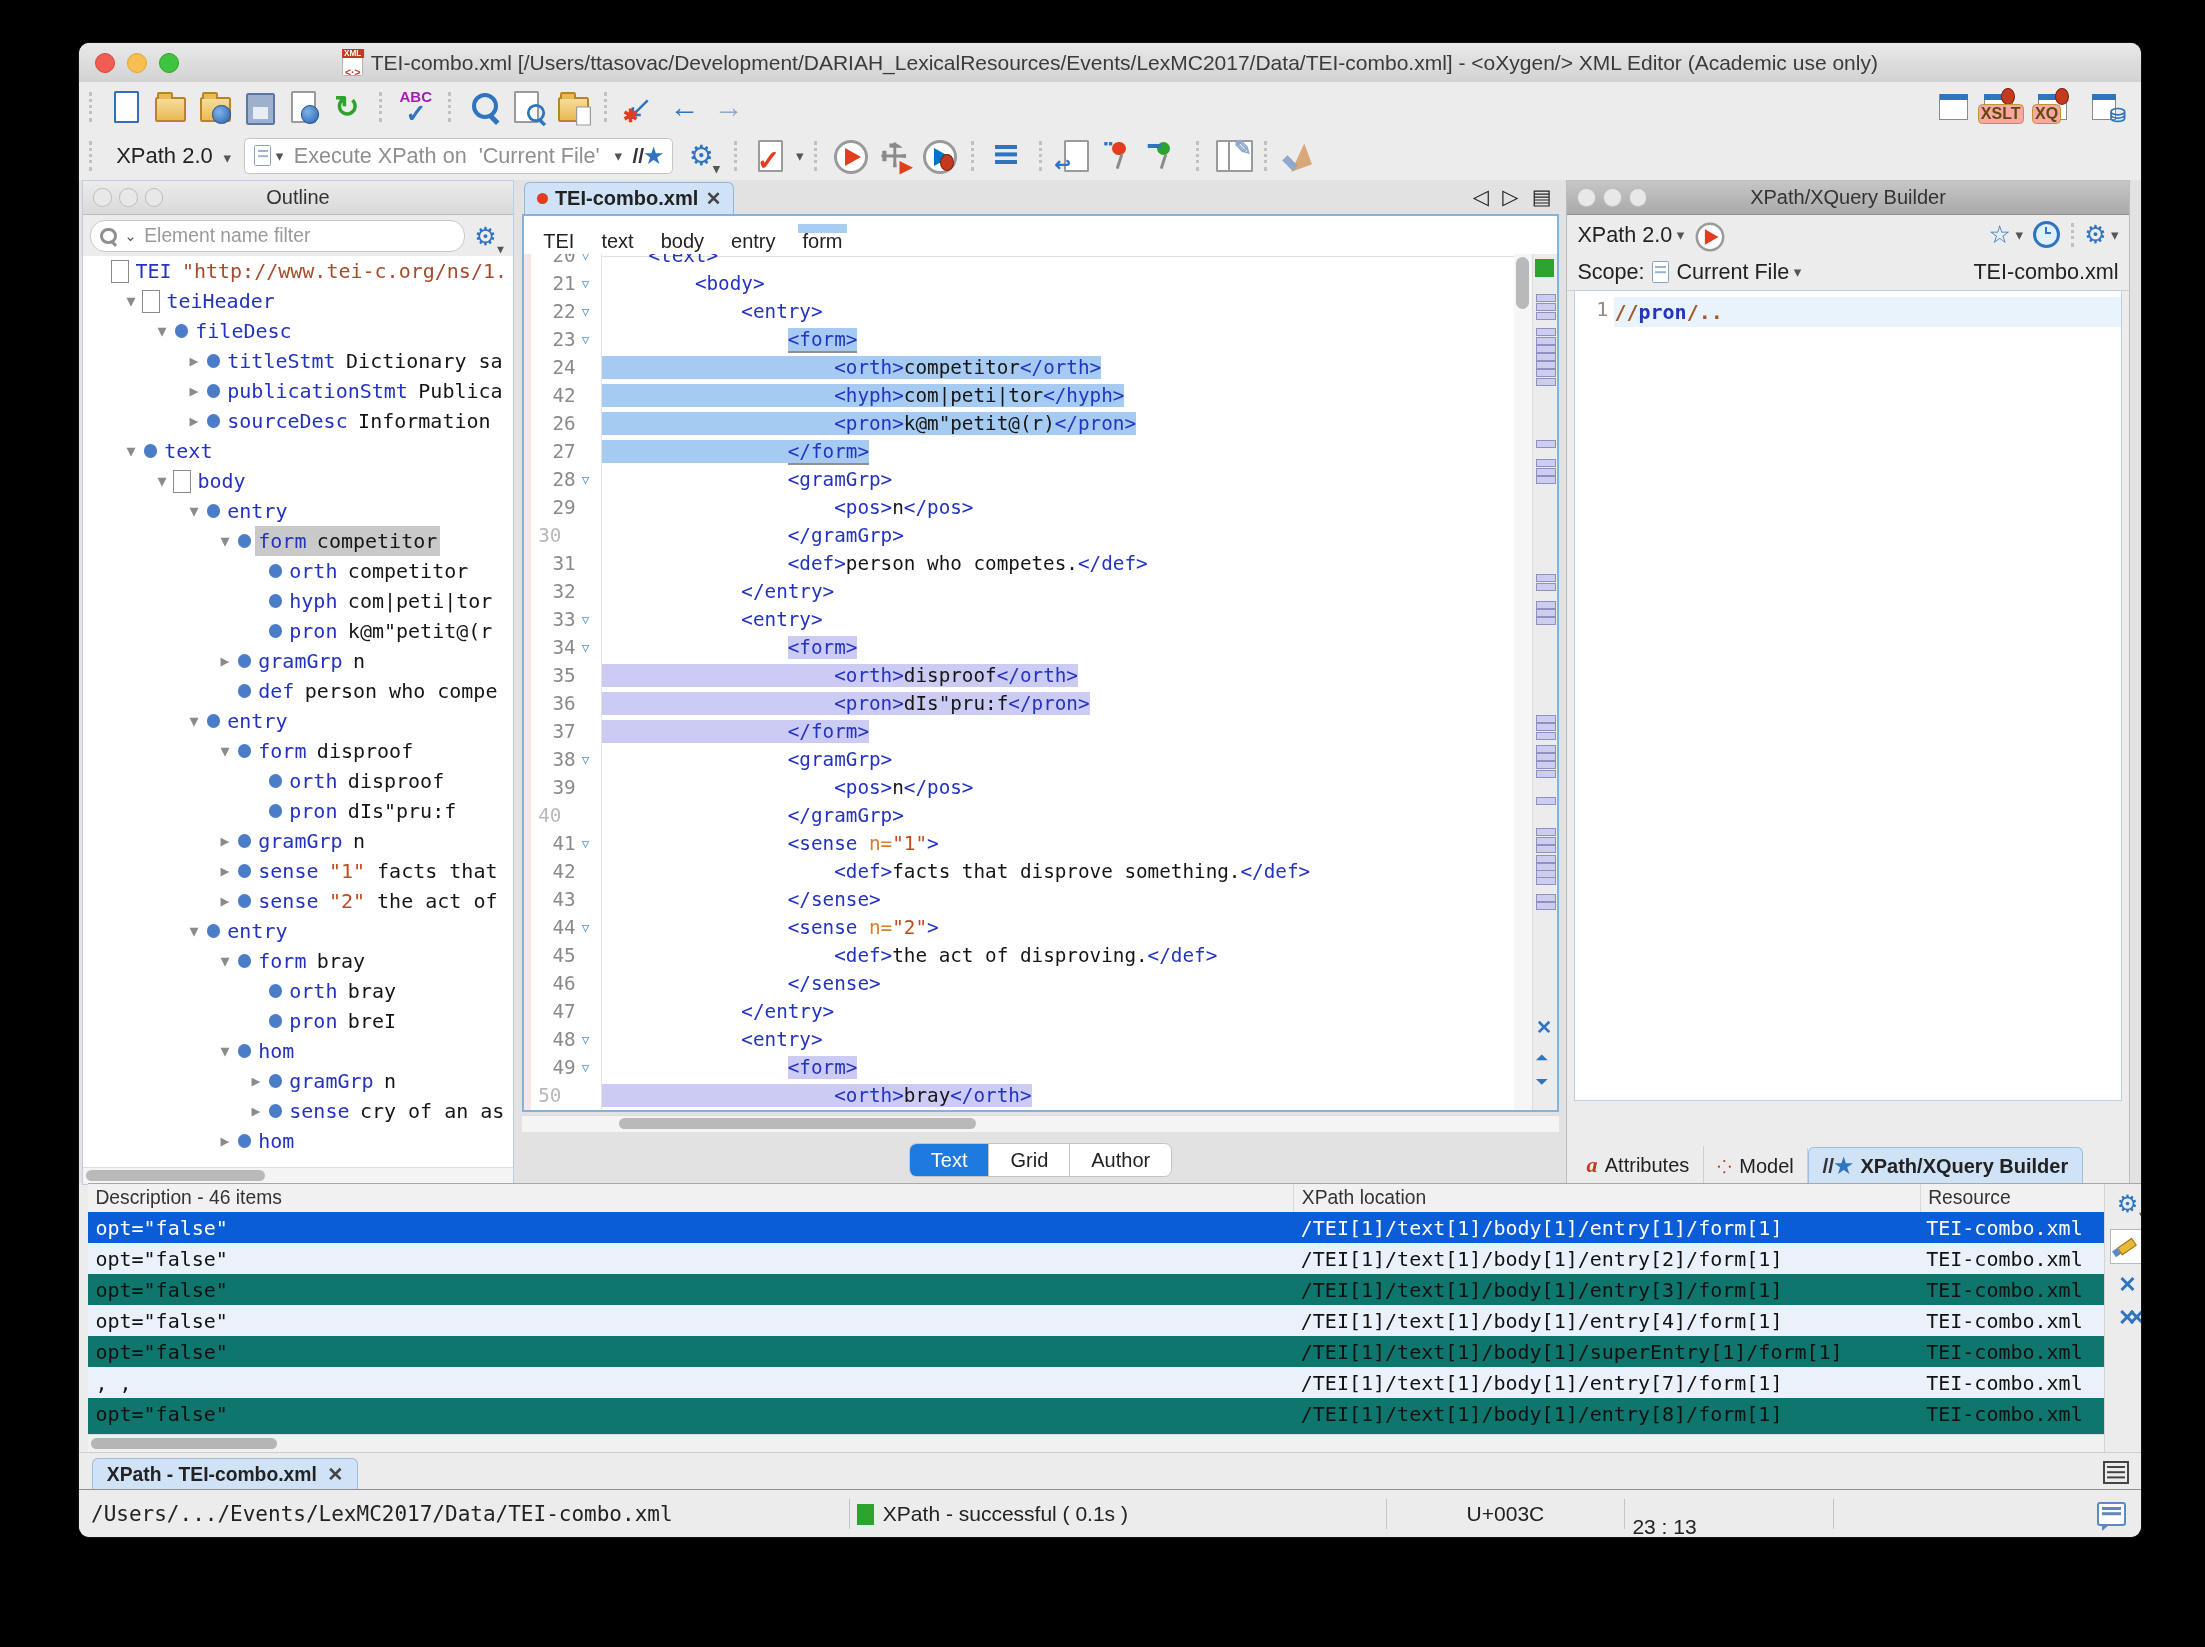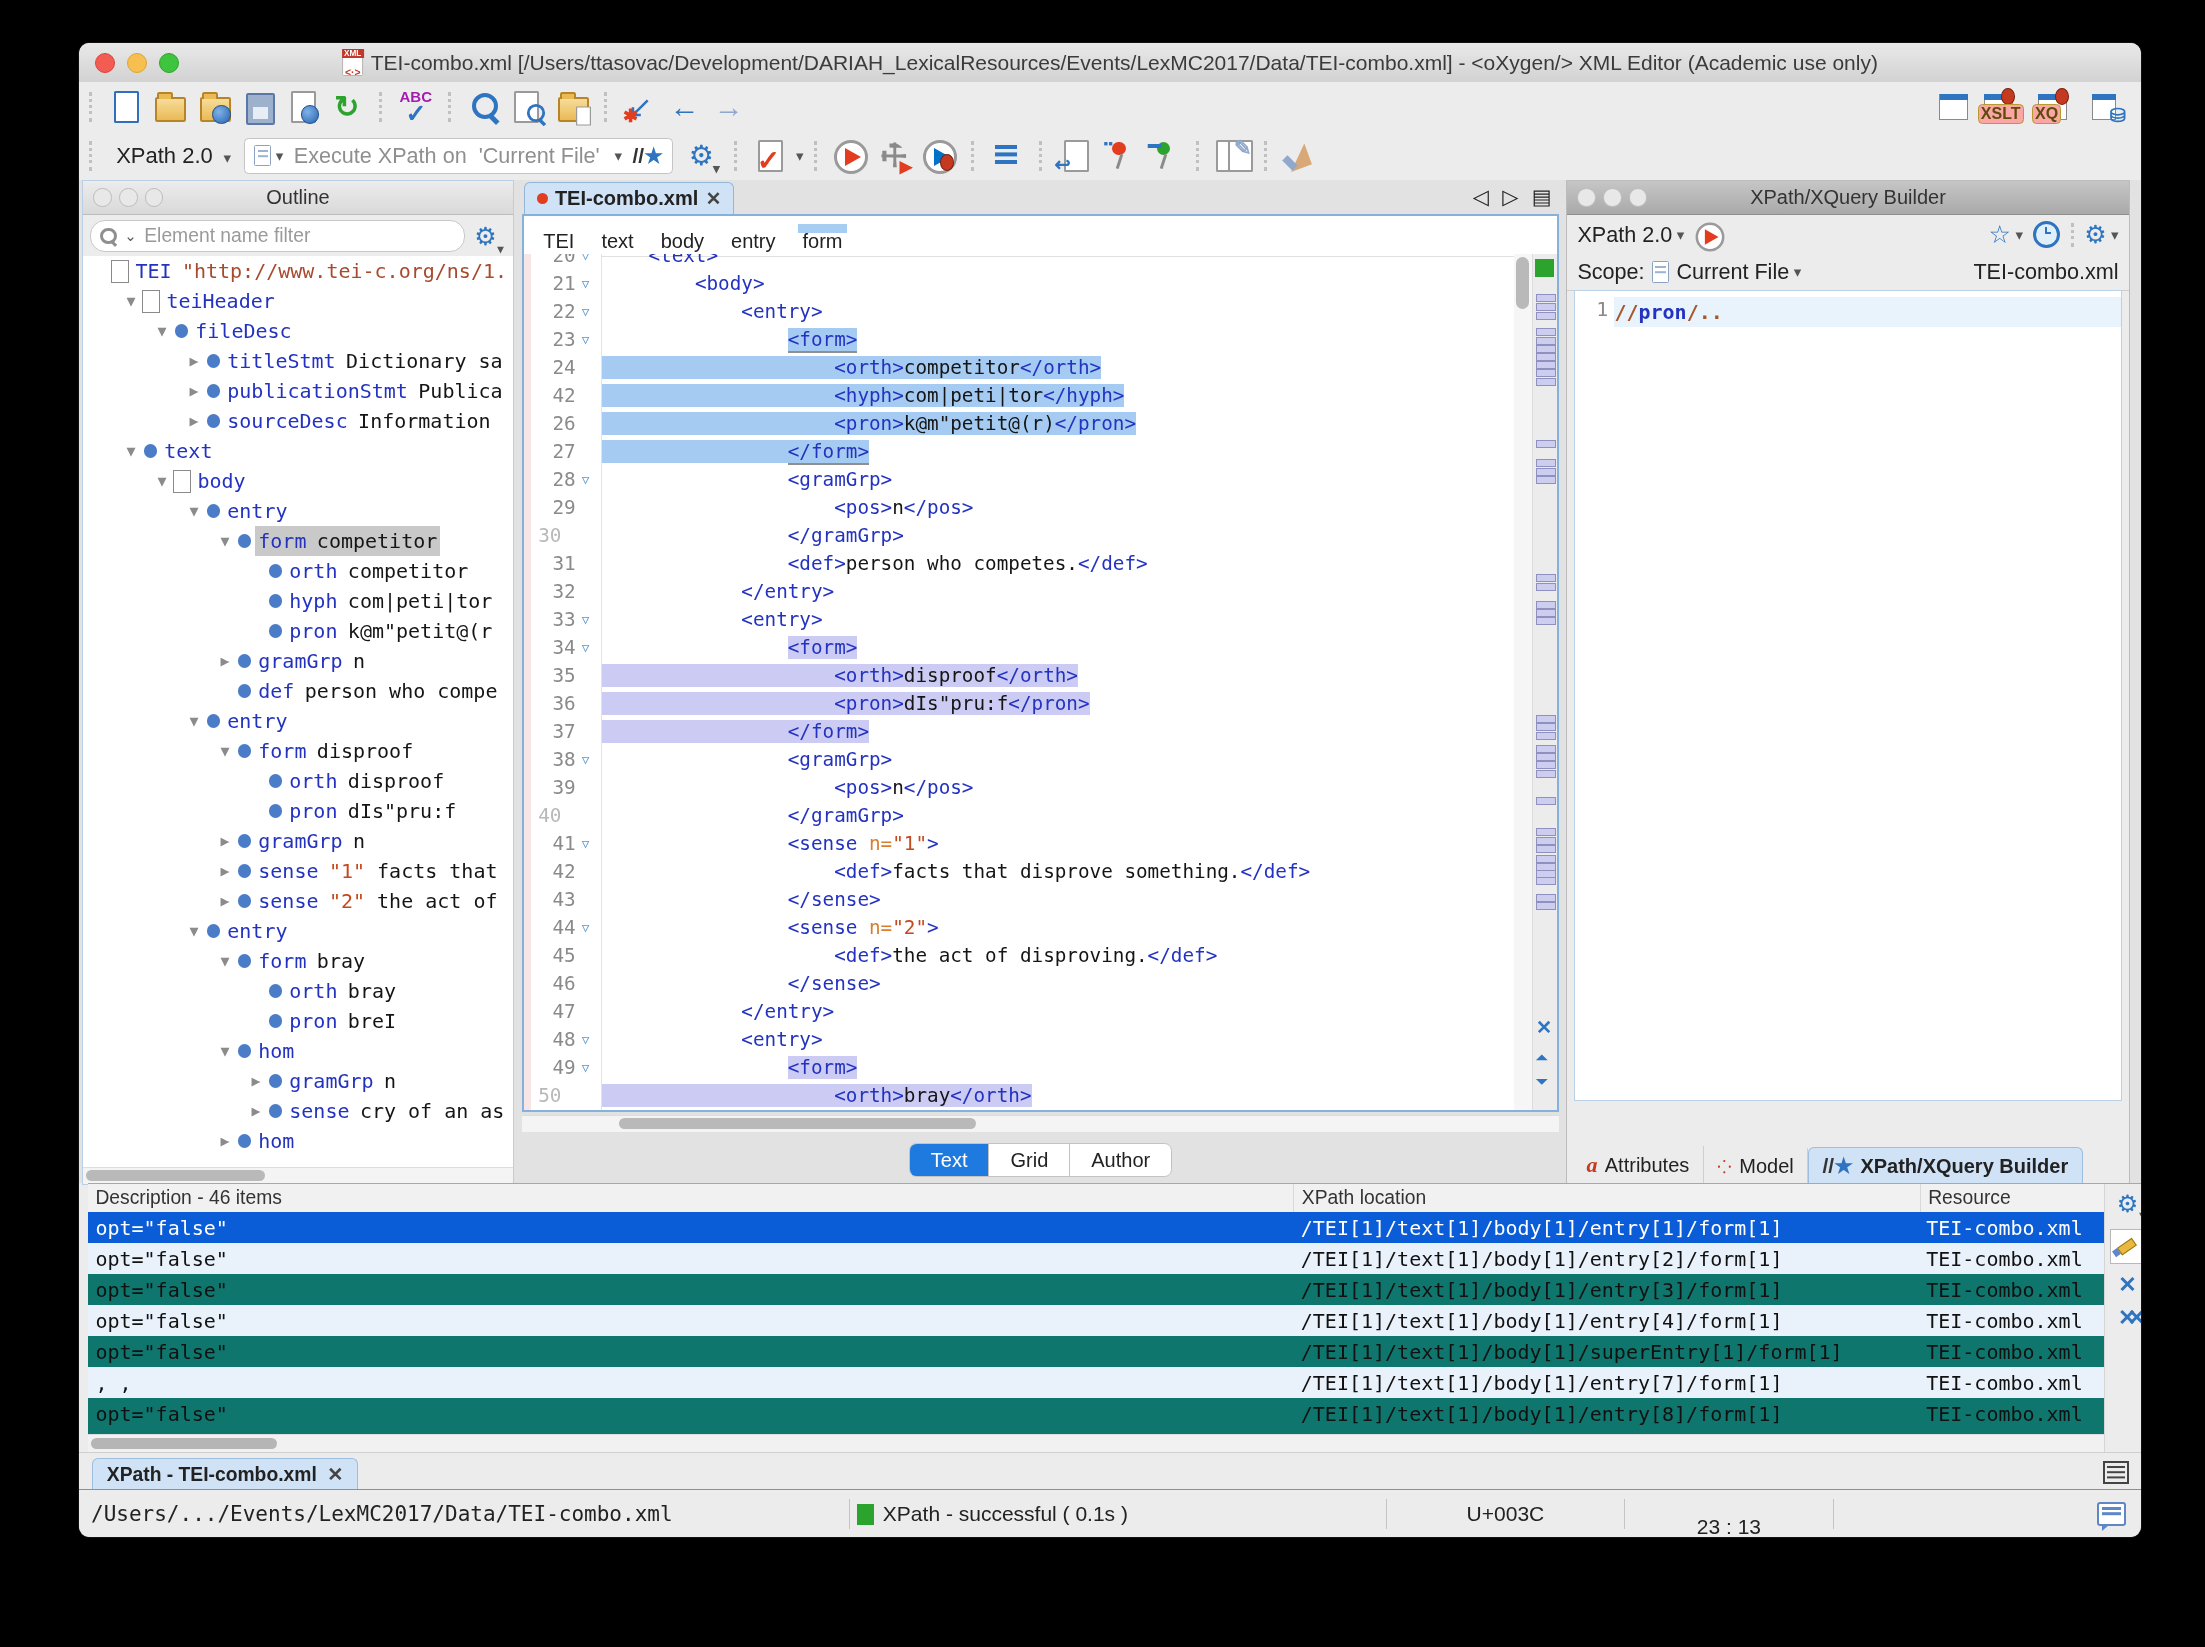--- a/index.html
+++ b/index.html
@@ -158,21 +158,21 @@
   .btmtab{margin-left:13.4px;height:31px;background:#cfe2f6;border:0.7px solid #9dbede;border-bottom:none;border-radius:6px 6px 0 0;display:flex;align-items:center;gap:10.4px;padding:0 13.4px;font-size:19.3px;font-weight:bold;color:#222;}
   .btmtab .x{font-weight:bold;color:#444;}
   .bottabs .listic{margin-left:auto;margin-right:12px;margin-bottom:6px;width:22px;height:19.3px;border:2.2px solid #444;position:relative;}
   .bottabs .listic:before{content:"";position:absolute;left:2.2px;top:3px;right:2.2px;height:2.2px;background:#444;box-shadow:0 5.2px 0 #444,0 10.4px 0 #444;}
   .statusbar{position:absolute;left:0;top:1446px;width:100%;height:48px;background:#ececec;border-top:1.5px solid #8f8f8f;display:flex;align-items:center;font-size:21px;color:#222;}
   .statusbar .seg-path{width:751px;padding-left:12px;font-family:"DejaVu Sans Mono",monospace;white-space:nowrap;overflow:hidden;}
   .sdiv{width:0.7px;height:30px;background:#c4c4c4;margin:0 7.4px;}
   .okblock{width:16.4px;height:21px;background:#2ca32c;margin-right:9px;}
   .seg-msg{display:flex;align-items:center;width:521px;}
   .seg-uni{width:223px;text-align:center;}
-  .seg-pos{width:193px;text-align:center;margin-top:26px;}
+  .seg-pos{width:193px;text-align:left;margin-top:26px;}
   .bubble{margin-left:auto;margin-right:15px;width:25px;height:19.3px;background:#fff;border:2.2px solid #5d87c6;border-radius:3px;position:relative;}
   .bubble:before{content:"";position:absolute;left:3px;top:3px;right:3px;height:2.2px;background:#5d87c6;box-shadow:0 5.2px 0 #5d87c6;}
   .bubble:after{content:"";position:absolute;left:3px;bottom:-7.4px;border-top:6px solid #5d87c6;border-right:7.4px solid transparent;}
 </style>
 </head>
 <body>
 
 <div class="window">
 
   <div class="titlebar">

